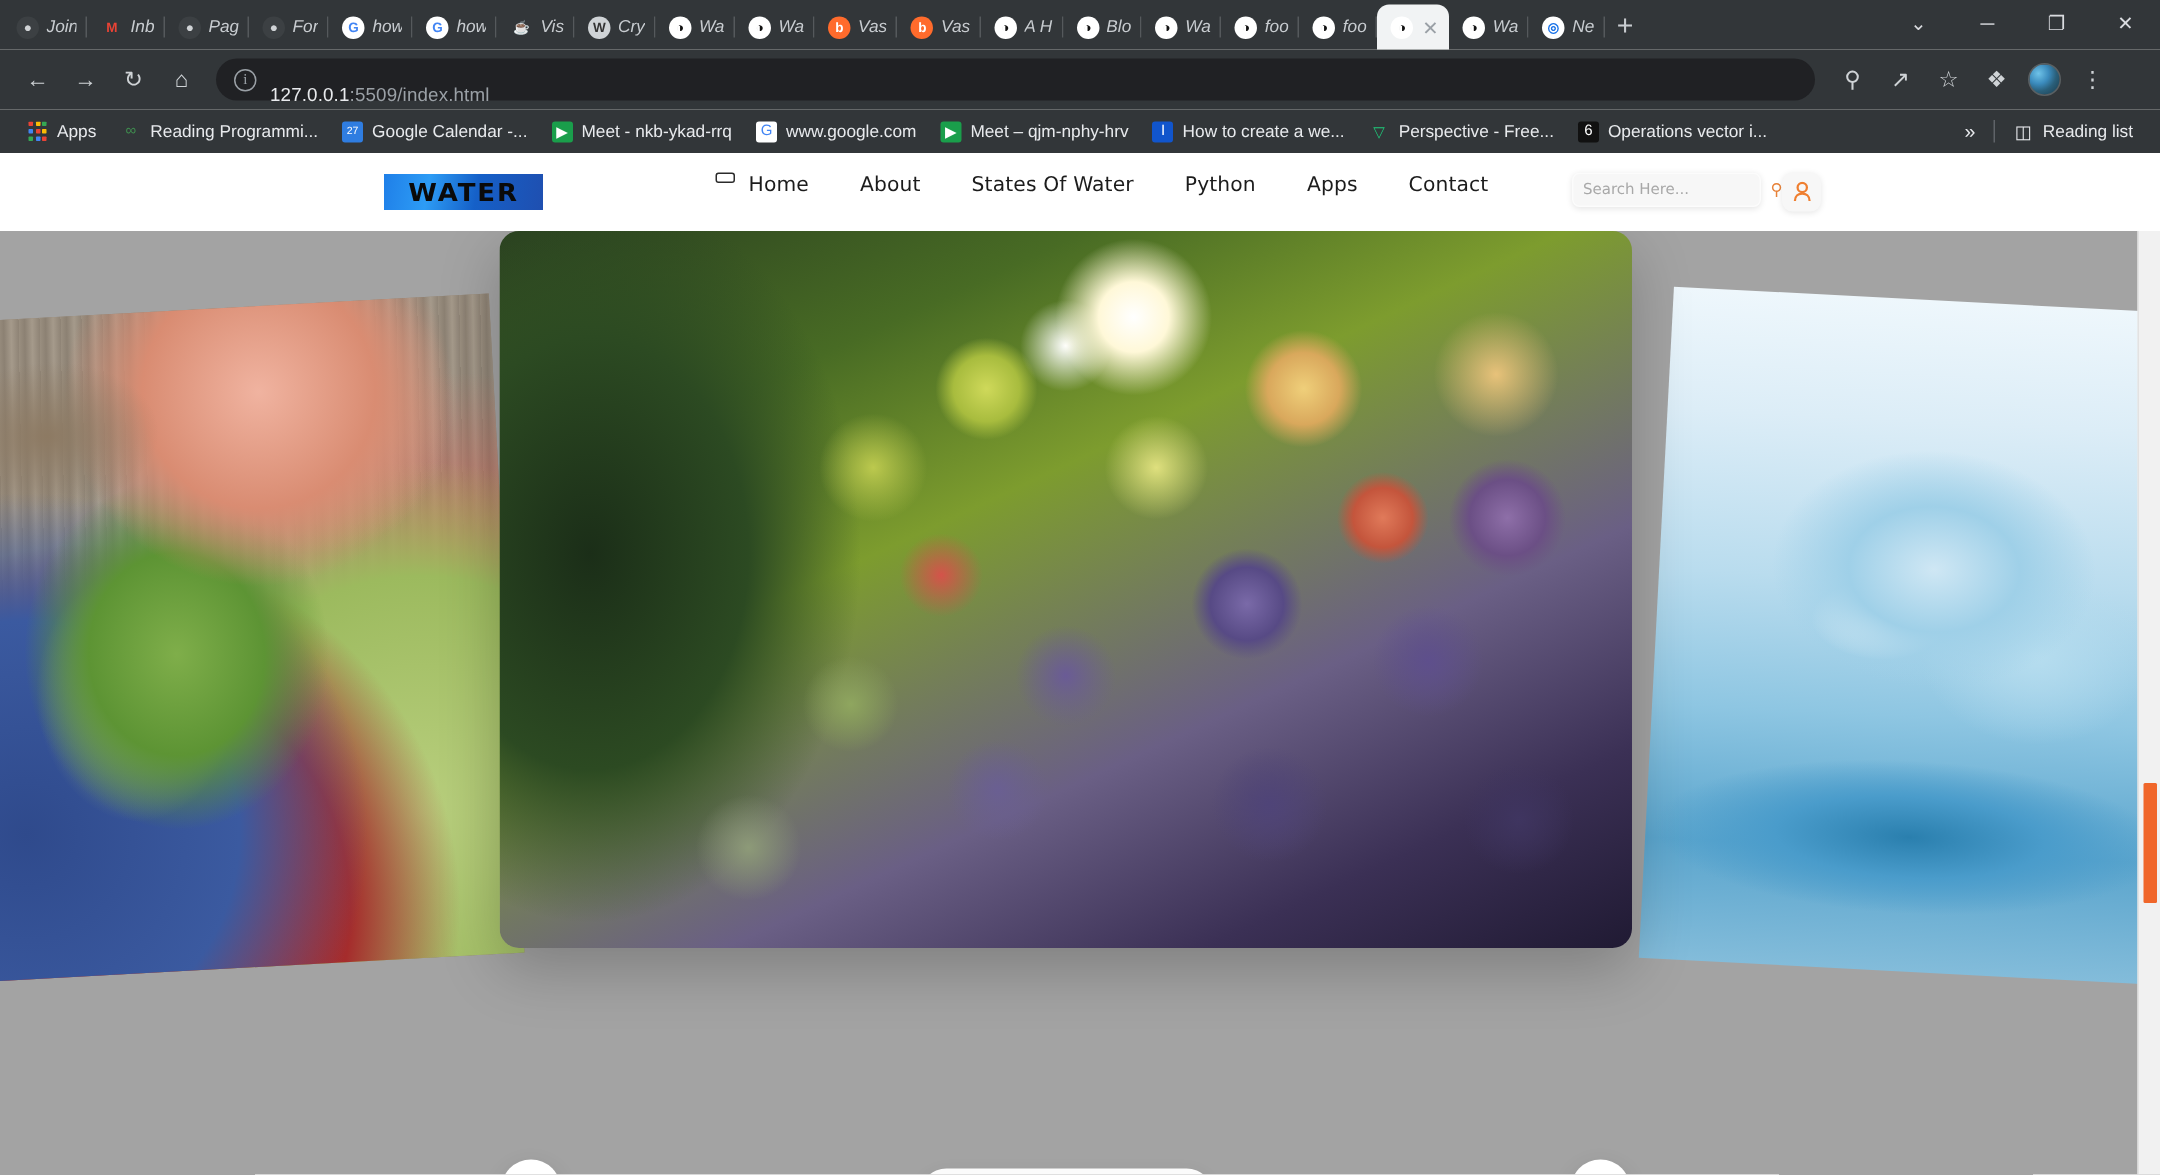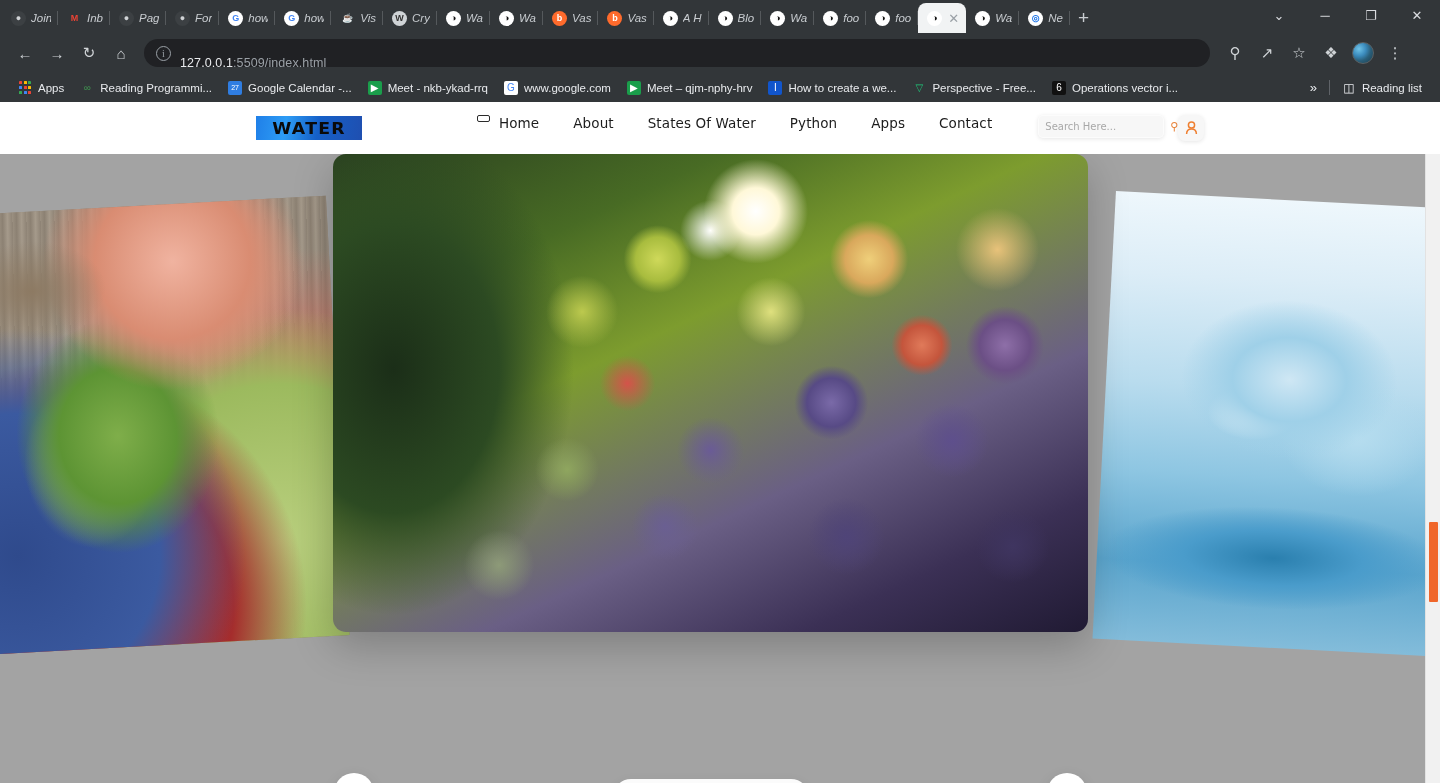--- a/index.html
+++ b/index.html
@@ -117,21 +117,21 @@
   .nav { display: flex; align-items: flex-start; gap: 0; margin-left: 110px; }
   .nav a {
     color: #1c1c1c; font-size: 13.5px; text-decoration: none; padding: 0 17px;
     font-family: "DejaVu Sans", sans-serif; letter-spacing: .1px; white-space: nowrap;
   }
   .menu-dash {
     width: 13px; height: 7px; border: 1.4px solid #2b2b2b; border-radius: 2px;
     margin-right: -8px; margin-left: 5px;
   }
   .searchbox {
-    margin-left: 29px; width: 126px; height: 23px; background: #f7f7f7;
+    margin-left: 39px; width: 126px; height: 23px; background: #f7f7f7;
     border-radius: 5px; display: flex; align-items: center; padding: 0 7px;
     box-shadow: 0 1px 4px rgba(0,0,0,.10), inset 0 0 0 1px rgba(255,255,255,.6);
   }
   .searchbox input {
     border: none; outline: none; background: transparent; flex: 1;
     font-size: 10px; color: #9a9a9a; font-family: "DejaVu Sans", sans-serif;
   }
   .searchbox input::placeholder { color: #a8a8a8; }
   .s-icon { color: #e8833a; font-size: 11px; }
   .user-btn {

